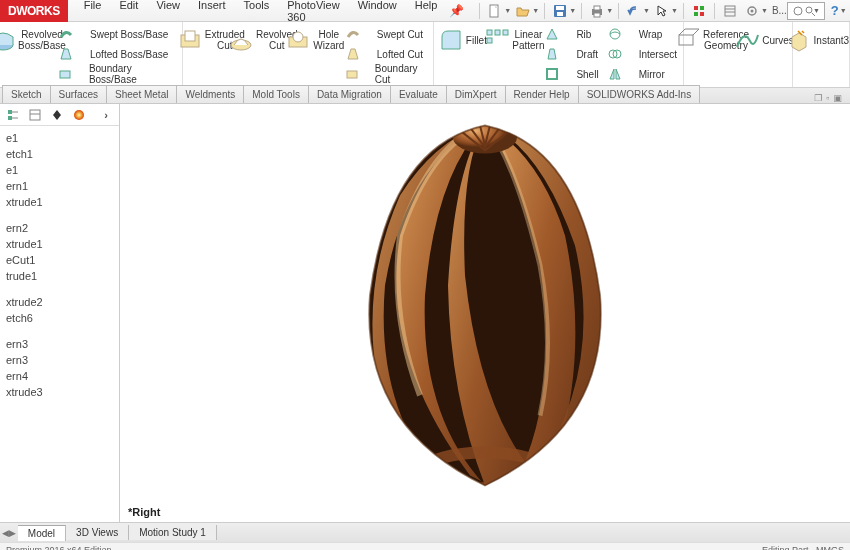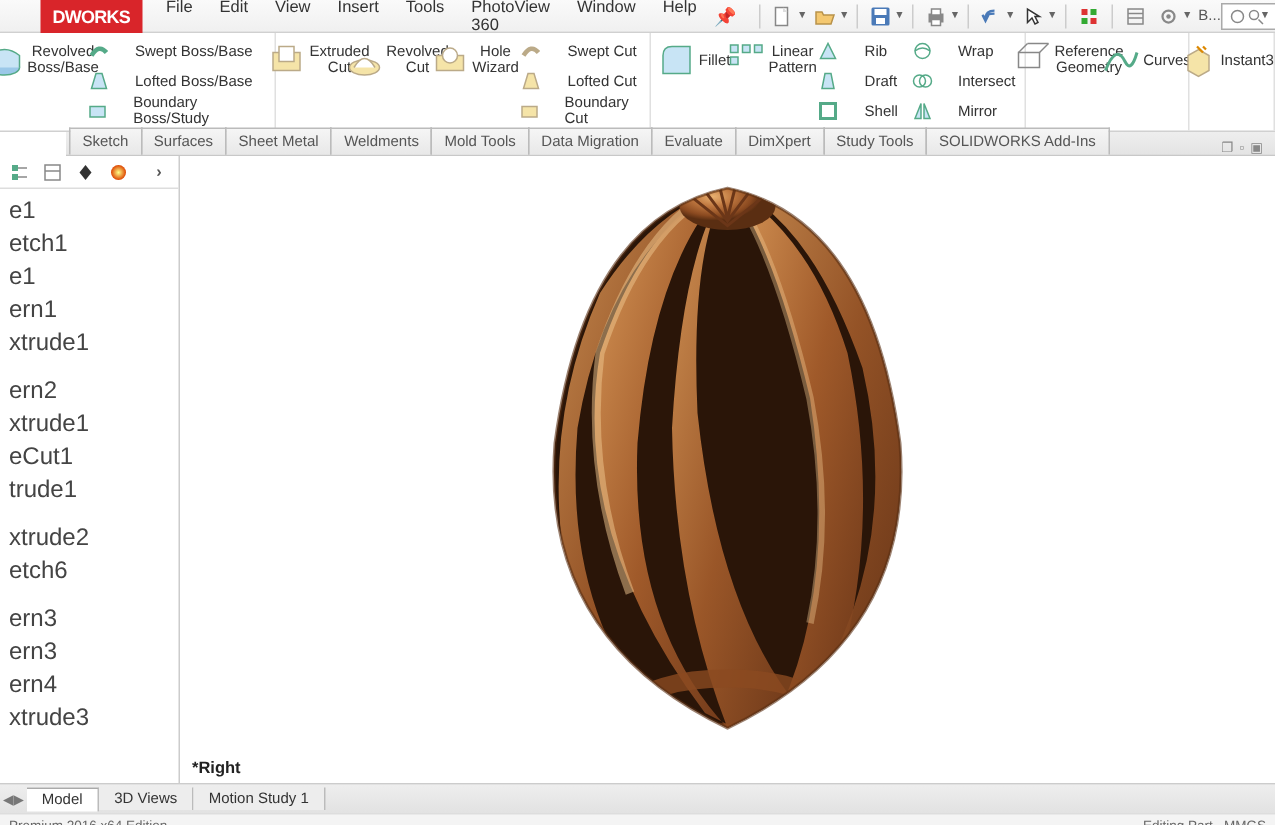--- a/index.html
+++ b/index.html
@@ -1,19 +1,19 @@
 <!DOCTYPE html>
 <html><head>
 <meta charset="utf-8">
 <style>
 * { margin: 0; padding: 0; box-sizing: border-box; font-family: "Segoe UI", Arial, sans-serif; }
 body { width: 850px; height: 550px; background: #fff; overflow: hidden; font-size: 11px; color: #333; }
 
 .menubar { height: 22px; background: linear-gradient(#fafafa, #f0f0f0); display: flex; align-items: center; border-bottom: 1px solid #d0d0d0; }
-.logo { background: #d9252a; color: #fff; font-weight: bold; font-size: 12px; padding: 3px 8px; height: 22px; display: flex; align-items: center; letter-spacing: -0.5px; margin-left: 27px; }
+.logo { background: #d9252a; color: #fff; font-weight: bold; font-size: 12px; padding: 3px 8px; height: 22px; display: flex; align-items: center; letter-spacing: -0.5px; }
 .menu-items { display: flex; gap: 2px; margin-left: 8px; }
 .menu-item { padding: 3px 8px; cursor: default; font-size: 11px; }
 .pin-icon { margin-left: 4px; color: #3a7fc2; font-size: 12px; }
 .quick-toolbar { display: flex; align-items: center; margin-left: 12px; gap: 2px; }
 .qt-btn { width: 20px; height: 18px; display: flex; align-items: center; justify-content: center; font-size: 12px; color: #555; }
 .qt-sep { width: 1px; height: 16px; background: #ccc; margin: 0 3px; }
 .dropdown-caret { font-size: 7px; color: #666; margin-left: -3px; }
 .search-box { margin-left: auto; margin-right: 6px; display: flex; align-items: center; border: 1px solid #aaa; height: 18px; padding: 0 4px; width: 150px; background: #fff; }
 .search-box svg { flex-shrink: 0; }
 .search-box input { border: none; outline: none; font-size: 10px; color: #888; width: 100%; }
@@ -21,30 +21,30 @@
 
 .ribbon { height: 66px; background: #fff; border-bottom: 1px solid #d0d0d0; display: flex; align-items: stretch; }
 .ribbon-group { display: flex; flex-direction: column; padding: 2px 4px; border-right: 1px solid #e0e0e0; }
 .ribbon-group.row { flex-direction: row; align-items: flex-start; gap: 4px; }
 .rb-large { display: flex; flex-direction: row; align-items: center; justify-content: center; width: 48px; font-size: 10px; text-align: center; line-height: 1.1; padding: 2px; gap: 2px; }
 .rb-large .ic { width: 28px; height: 28px; display: flex; align-items: center; justify-content: center; }
 .rb-small { display: flex; align-items: center; gap: 16px; font-size: 10px; padding: 1px 2px; height: 20px; }
 .rb-small .ic { width: 16px; height: 16px; display: flex; align-items: center; justify-content: center; }
 .rb-stack { display: flex; flex-direction: column; justify-content: space-around; }
 
-.tabstrip { height: 16px; background: linear-gradient(#eee, #e4e4e4); border-bottom: 1px solid #c8c8c8; display: flex; align-items: flex-end; padding-left: 2px; margin-left: 44px; }
+.tabstrip { height: 16px; background: linear-gradient(#eee, #e4e4e4); border-bottom: 1px solid #c8c8c8; display: flex; align-items: flex-end; padding-left: 2px; }
 .tab { padding: 3px 8px; font-size: 10px; border: 1px solid #bbb; border-bottom: none; background: linear-gradient(#f5f5f5, #e8e8e8); margin-right: -1px; color: #555; }
 .tabstrip .right-controls { margin-left: auto; display: flex; gap: 4px; padding-right: 8px; font-size: 9px; color: #888; }
 
 .workspace { display: flex; height: 418px; }
 .feature-panel { width: 120px; border-right: 1px solid #ccc; background: #fff; display: flex; flex-direction: column; }
 .fp-tabs { height: 22px; display: flex; align-items: center; gap: 4px; padding: 2px 4px; border-bottom: 1px solid #ddd; }
 .fp-tab { width: 18px; height: 18px; display: flex; align-items: center; justify-content: center; font-size: 11px; }
 .fp-tab.arrow { margin-left: auto; font-weight: bold; color: #555; }
-.tree { flex: 1; overflow: hidden; padding: 4px 2px; font-size: 16px; color: #444; }
+.tree { flex: 1; overflow: hidden; padding: 4px 2px; font-size: 11px; color: #444; }
 .tree-item { padding: 2px 4px; white-space: nowrap; }
 .tree-group { margin-top: 10px; }
 
 .viewport { flex: 1; position: relative; background: #fff; }
 .viewport .model { position: absolute; left: 50%; top: 50%; transform: translate(-50%, -52%); width: 310px; height: 380px; }
 .viewport .view-label { position: absolute; left: 8px; bottom: 4px; font-size: 11px; font-weight: bold; color: #222; }
 
 .bottom-tabs { height: 20px; background: linear-gradient(#eee, #e2e2e2); display: flex; align-items: center; border-top: 1px solid #ccc; }
 .btab { padding: 2px 10px; font-size: 10px; border-right: 1px solid #bbb; background: #ededed; color: #333; }
 .btab.active { background: #fff; border-top: 1px solid #aaa; }
@@ -186,21 +186,21 @@
             </svg>
           </span>
           <span>Lofted Boss/Base</span>
         </div>
       <div class="rb-small">
           <span class="ic">
             <svg width="14" height="14">
               <rect x="2" y="4" width="10" height="7" fill="#c8e4f5" stroke="#5a8"></rect>
             </svg>
           </span>
-          <span>Boundary Boss/Study</span>
+          <span>Boundary Boss/Base</span>
         </div>
     </div>
   </div>
 
   <div class="ribbon-group row">
     <div class="rb-large">
         <span class="ic">
           <svg width="26" height="26">
             <rect x="4" y="8" width="18" height="12" fill="#f5e4a8" stroke="#ba8"></rect>
             <rect x="8" y="4" width="10" height="10" fill="#fff" stroke="#ba8"></rect>
@@ -367,21 +367,21 @@
 
 <div class="tabstrip">
   <div class="tab">Sketch</div>
   <div class="tab">Surfaces</div>
   <div class="tab">Sheet Metal</div>
   <div class="tab">Weldments</div>
   <div class="tab">Mold Tools</div>
   <div class="tab">Data Migration</div>
   <div class="tab">Evaluate</div>
   <div class="tab">DimXpert</div>
-  <div class="tab">Study Tools</div>
+  <div class="tab">Render Help</div>
   <div class="tab">SOLIDWORKS Add-Ins</div>
   <div class="right-controls">
     <span>❐</span>
     <span>▫</span>
     <span>▣</span>
   </div>
 </div>
 
 <div class="workspace">
   <div class="feature-panel">

